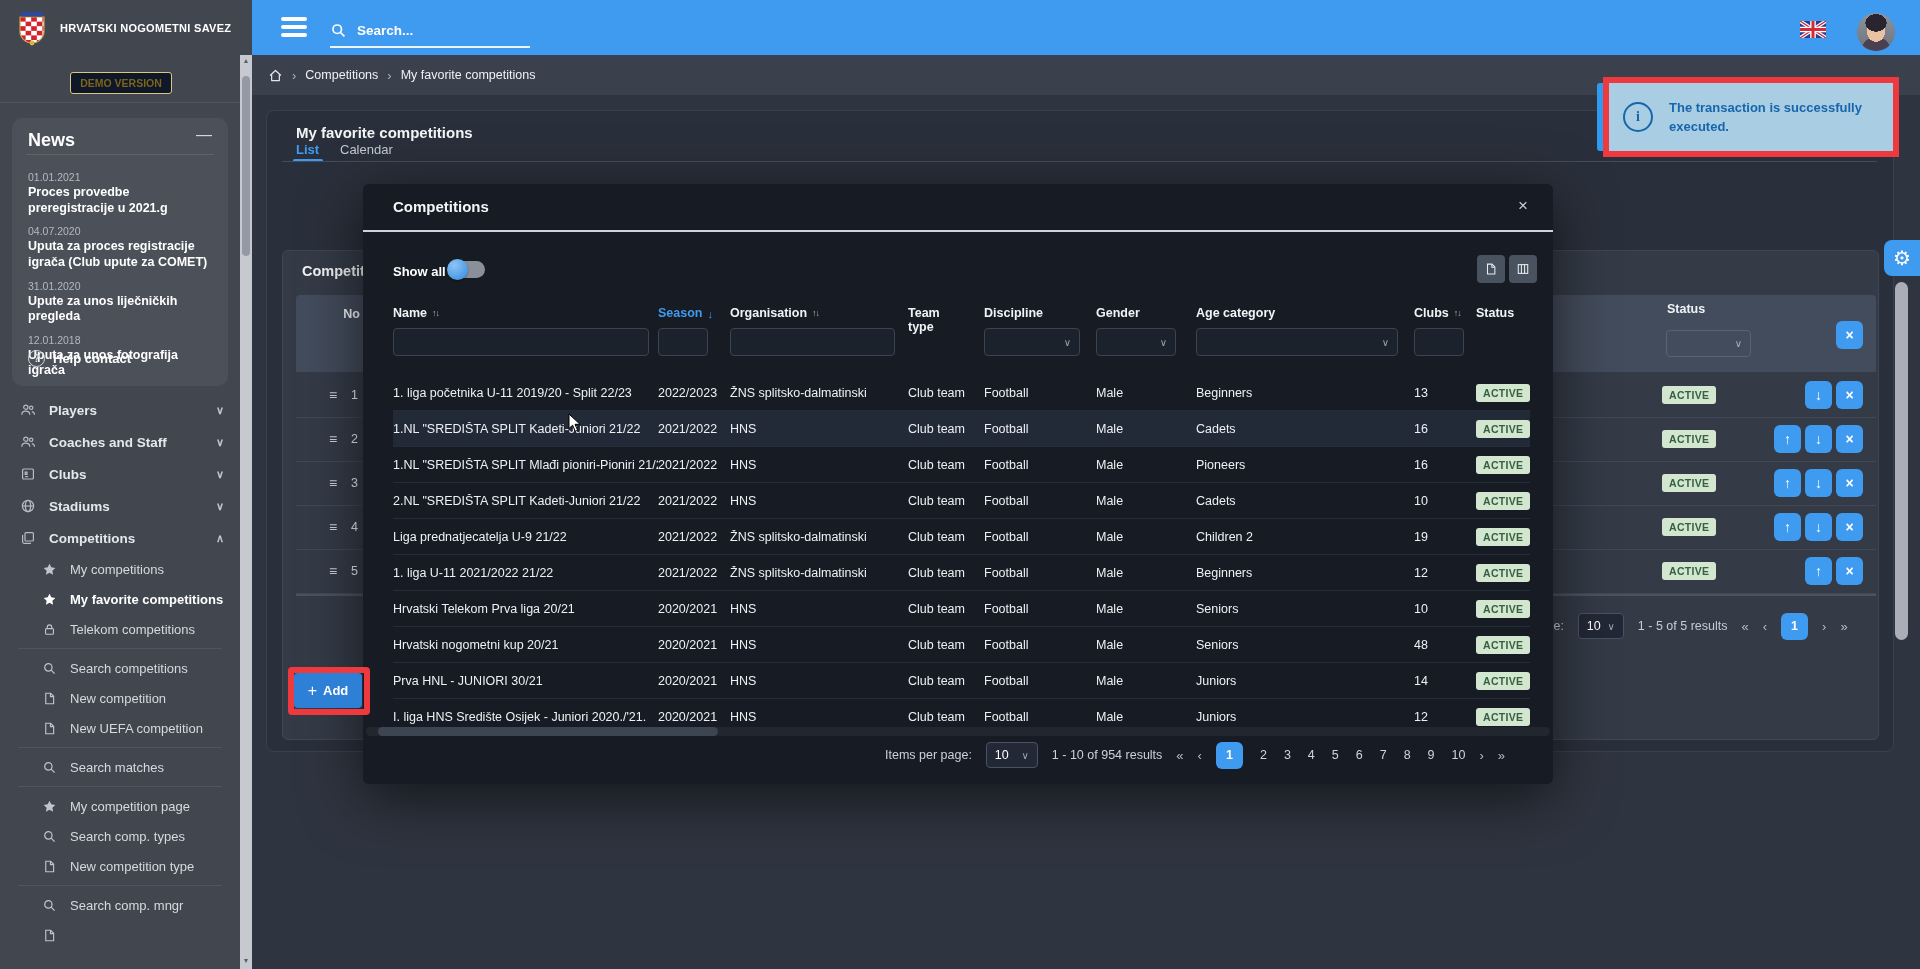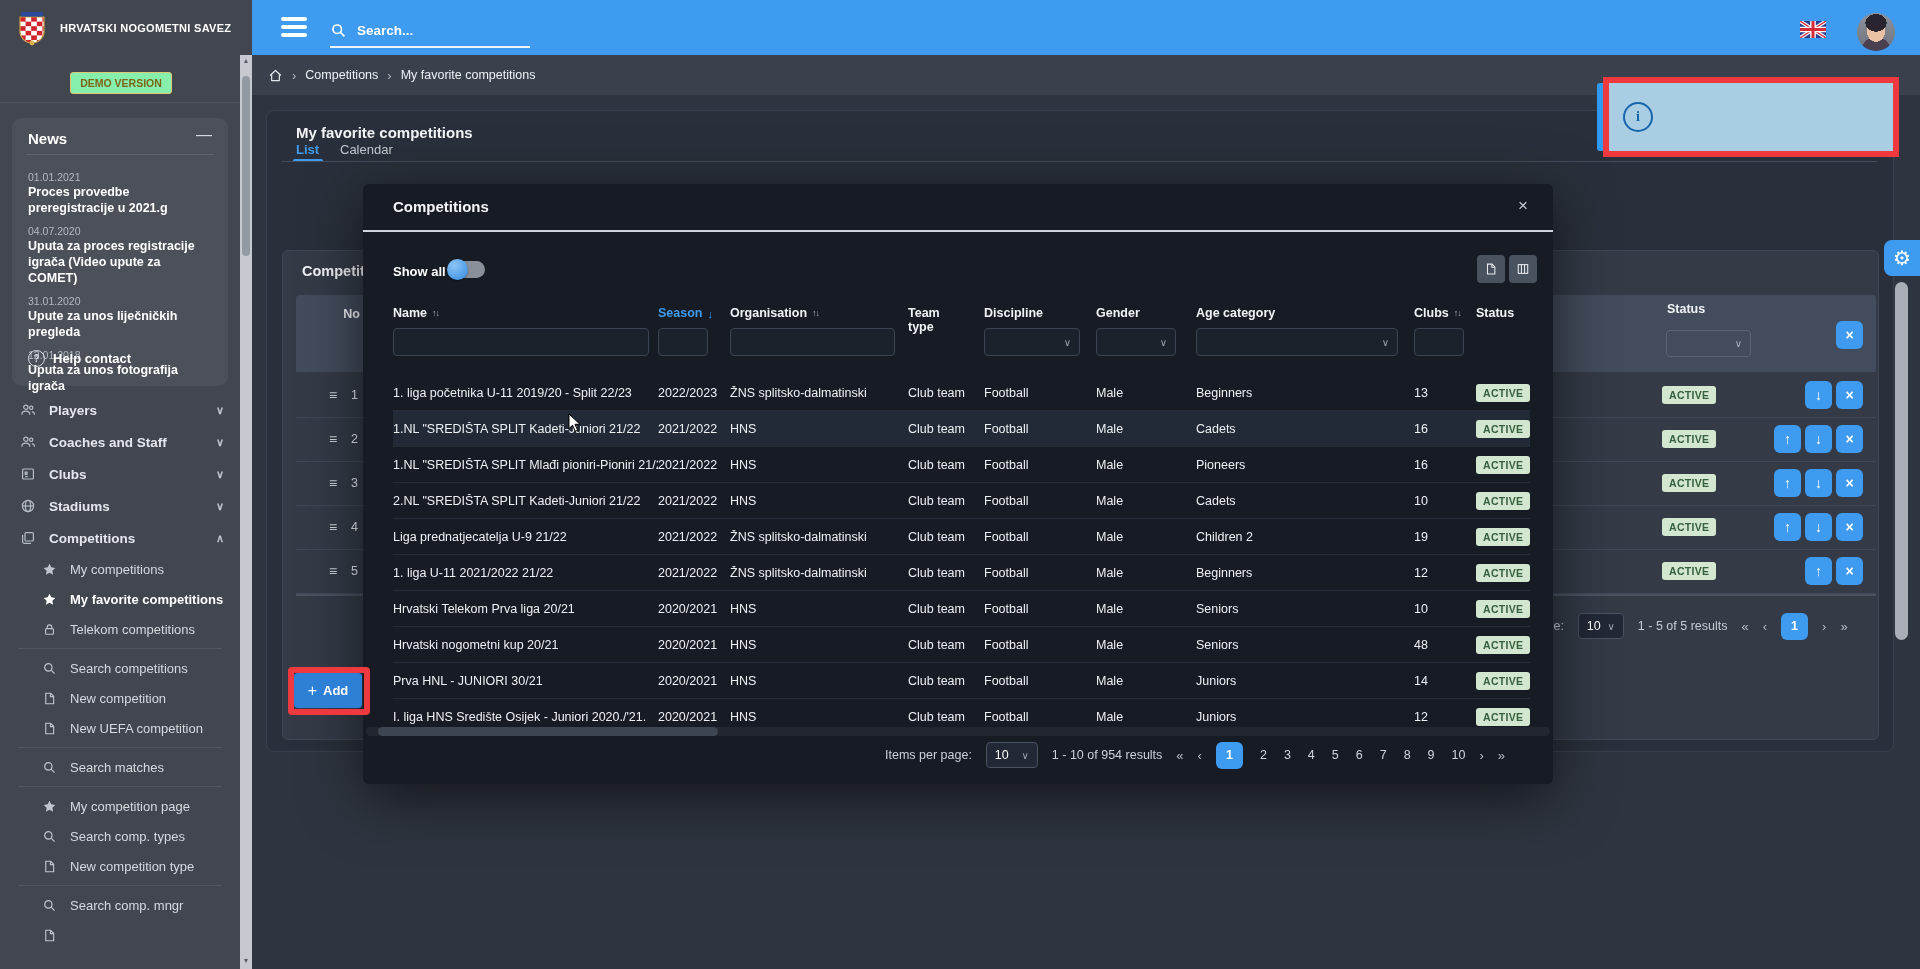--- a/index.html
+++ b/index.html
@@ -20,25 +20,25 @@
   #searchtext{font-size:13.5px;font-weight:bold;color:#fff}
   #flag{left:1800px;top:21px}
   #avatar{left:1857px;top:13px;width:38px;height:38px;border-radius:50%;
     background:
       radial-gradient(ellipse 46% 38% at 50% 26%,#2a2430 0 60%,rgba(0,0,0,0) 61%),
       radial-gradient(ellipse 40% 46% at 50% 48%,#e9c2a3 0 60%,rgba(0,0,0,0) 61%),
       radial-gradient(circle at 50% 102%,#4a4050 0 34%,rgba(0,0,0,0) 35%),
       linear-gradient(#8d939c,#6d737d)}
   
   #sidebar{left:0;top:55px;width:240px;height:914px;background:#41464f;overflow:hidden}
-  #demobadge{left:70px;top:17px;width:100px;height:20px;background:#86efac;border:1px solid #ddc878;
+  #demobadge{left:70px;top:17px;width:100px;height:20px;background:#0f172a;border:1px solid #ddc878;
      border-radius:3px;color:#7c6418;font-size:10.5px;font-weight:bold;display:flex;align-items:center;justify-content:center}
   #sb-div1{left:0;top:47px;width:240px;height:1px;background:#51565f}
   #newscard{left:12px;top:63px;width:216px;height:268px;background:#4b5059;border-radius:10px}
-  #news-title{left:16px;top:12px;font-size:15px;font-weight:bold;color:#fff}
+  #news-title{left:16px;top:12px;font-size:18px;font-weight:bold;color:#fff}
   #news-collapse{right:16px;top:8px;font-size:16px;color:#d7dbe1;cursor:pointer}
   #news-div{left:14px;top:36px;width:188px;height:1px;background:#5d626b}
   #news-items{left:16px;top:44px;width:184px}
   .news-date{font-size:10.5px;color:#b4b9c0;margin-top:9px}
   .news-title{font-size:12.5px;font-weight:bold;color:#fff;line-height:1.25;margin-top:2px;cursor:pointer}
   #help{left:16px;top:232px;display:flex;align-items:center;gap:8px;font-size:13px;font-weight:bold;color:#fff;cursor:pointer}
   .qcircle{width:15px;height:15px;border:1.4px solid #d7dbe1;border-radius:50%;color:#d7dbe1;
      font-size:10px;font-weight:bold;display:flex;align-items:center;justify-content:center}
   #menu{left:0;top:339px;width:240px}
   .mi{height:32px;display:flex;align-items:center;gap:13px;padding-left:20px;cursor:pointer;
@@ -204,21 +204,21 @@
     <div class="abs" id="demobadge">DEMO VERSION</div>
     <div class="abs" id="sb-div1"></div>
     <div class="abs" id="newscard">
       <div class="abs" id="news-title">News</div>
       <div class="abs" id="news-collapse">—</div>
       <div class="abs" id="news-div"></div>
       <div class="abs" id="news-items">
           <div class="news-date">01.01.2021</div>
           <div class="news-title">Proces provedbe preregistracije u 2021.g</div>
           <div class="news-date">04.07.2020</div>
-          <div class="news-title">Uputa za proces registracije igrača (Video upute za COMET)</div>
+          <div class="news-title">Uputa za proces registracije igrača (Club upute za COMET)</div>
           <div class="news-date">31.01.2020</div>
           <div class="news-title">Upute za unos liječničkih pregleda</div>
           <div class="news-date">12.01.2018</div>
           <div class="news-title">Uputa za unos fotografija igrača</div>
         </div>
       <div class="abs" id="help">
         <span class="qcircle">?</span>
         <span>Help contact</span>
       </div>
     </div>
@@ -740,15 +740,16 @@
 
   <span class="abs ico" id="cursor">
     <svg width="16" height="20" viewBox="0 0 16 20">
         <path d="M1 1 L1 15.5 L4.6 12.2 L7.2 18.3 L9.6 17.2 L7 11.3 L12 11.3 Z" fill="#fff" stroke="#000" stroke-width="1"></path>
       </svg>
   </span>
 
   <div class="abs" id="toast-strip"></div>
   <div class="abs" id="toast">
     <span id="toast-icon">i</span>
+    <span id="toast-msg">The transaction is successfully executed.</span>
   </div>
 
 </div>
 
 </body></html>

